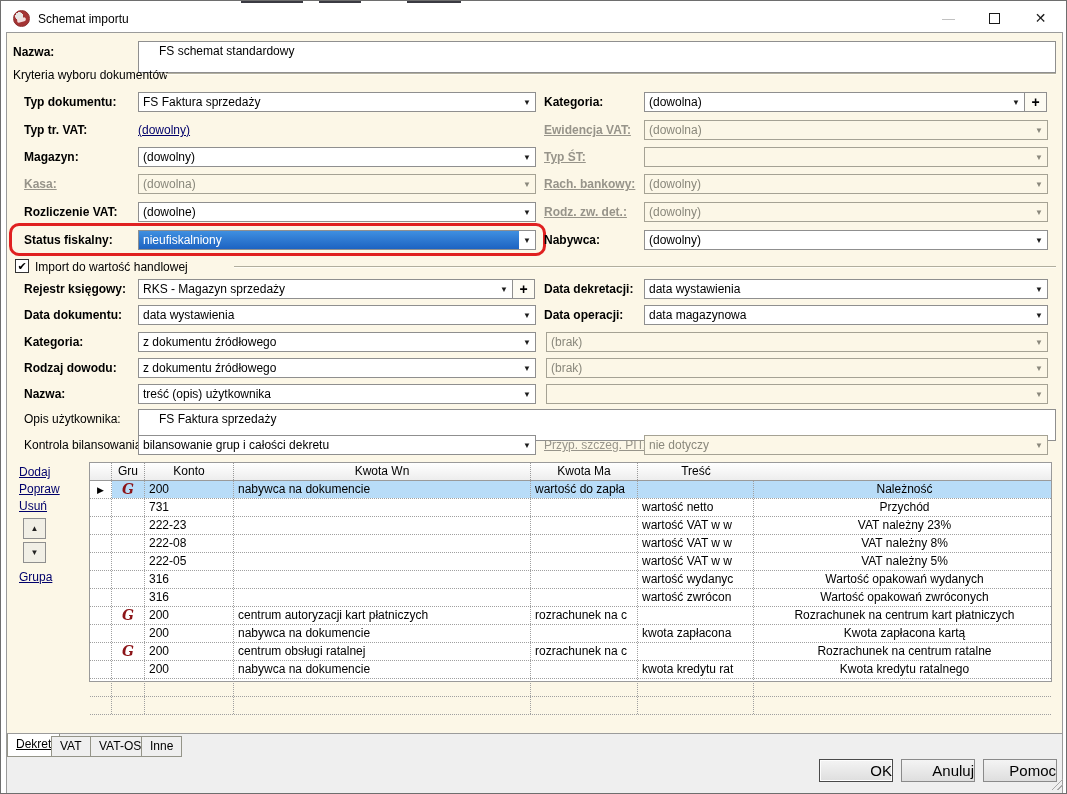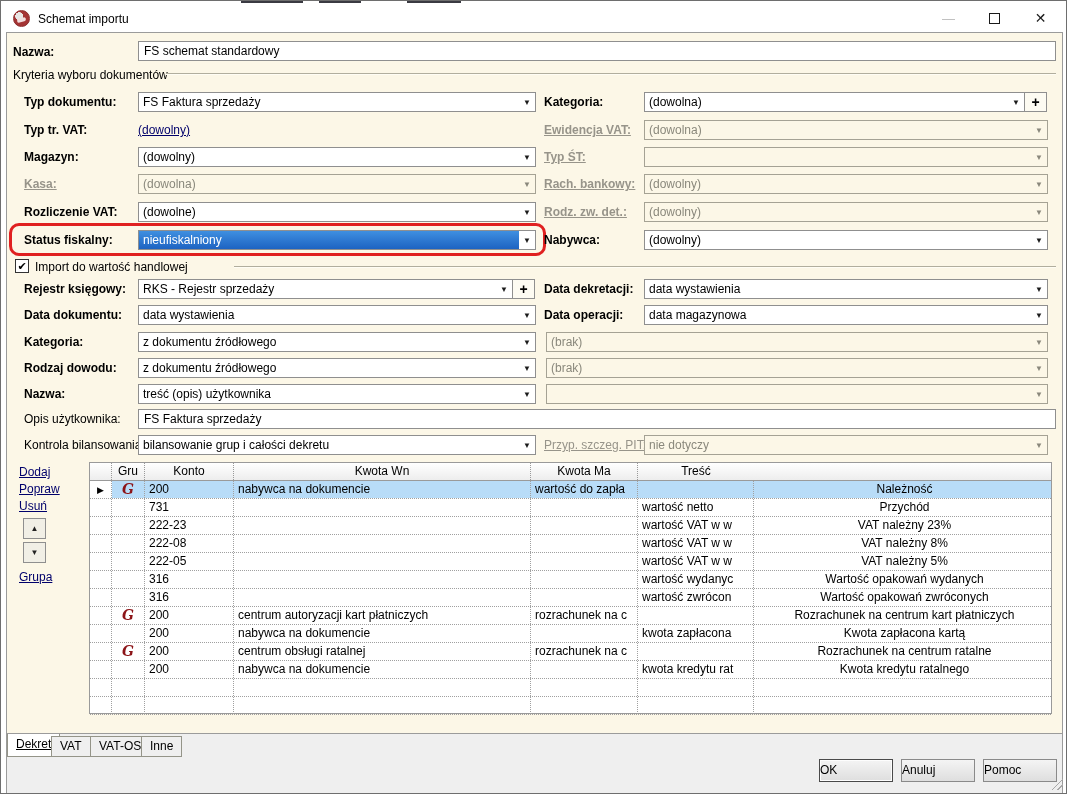--- a/index.html
+++ b/index.html
@@ -23,21 +23,21 @@
 
   
   #frame { position:absolute; left:5px; top:31px; width:1057px; height:762px; border:1px solid #9b9b9b; background:#fcf7e7; }
   #footer { position:absolute; left:6px; top:732px; width:1055px; height:61px; background:#efefef; border-top:1px solid #9b9b9b; }
 
   .lbl { position:absolute; white-space:nowrap; }
   .b { font-weight:bold; }
   .dislbl { color:#97948a;text-decoration:underline; }
   .link { text-decoration:underline; color:#00006b; cursor:pointer; }
 
-  .tbox { position:absolute; height:20px; background:#fff; border:1px solid #8f8f8f; line-height:18px; padding-left:5px; white-space:nowrap; overflow:hidden; }
+  .tbox { position:absolute; height:32px; background:#fff; border:1px solid #8f8f8f; line-height:18px; padding-left:20px; white-space:nowrap; overflow:hidden; }
 
   .combo { position:absolute; height:20px; background:#fff; border:1px solid #8f8f8f; display:flex; align-items:stretch; overflow:hidden; }
   .combo .ctext { flex:1; line-height:18px; padding-left:4px; white-space:nowrap; overflow:hidden; }
   .combo .carrow { width:16px; display:flex; align-items:center; justify-content:center; font-size:8px; color:#1c1c1c; }
   .combo.dis { background:#fcf7e7; border-color:#a5a294; }
   .combo.dis .ctext { color:#8a887c; }
   .combo.dis .carrow { color:#8a887c; }
   .combo .ctext.sel { background:linear-gradient(#3f8fe0,#1d63c2); color:#fff; }
 
   .plusbtn { position:absolute; width:23px; height:20px; background:#fdfbf2; border:1px solid #8f8f8f; font-weight:bold; font-size:14px;
@@ -47,40 +47,40 @@
 
   #red-annotation { position:absolute; left:8px; top:222px; width:537px; height:33px; border:3px solid #e02020; border-radius:10px; pointer-events:none; }
 
   #import-checkbox { position:absolute; left:14px; top:258px; width:14px; height:14px; background:#fff; border:1px solid #333; font-size:11px; line-height:12px; text-align:center; }
 
   
   .mvbtn { position:absolute; width:23px; height:21px; background:#f1efe6; border:1px solid #8f8f8f; font-size:8px; color:#222;
            display:flex; align-items:center; justify-content:center; }
 
   
-  #decree-table { position:absolute; left:88px; top:461px; width:963px; height:252px; background:#fff; border:1px solid #9a9a9a; }
+  #decree-table { position:absolute; left:88px; top:461px; width:963px; height:220px; background:#fff; border:1px solid #9a9a9a; }
   .trow, #thead { display:grid; grid-template-columns:22px 33px 89px 297px 107px 116px 1fr; height:18px; }
   #thead { background:linear-gradient(#ffffff,#ededed); border-bottom:1px solid #9a9a9a; }
   #thead .hcell { border-right:1px dotted #9a9a9a; text-align:center; line-height:17px; overflow:hidden; white-space:nowrap; }
   #thead .hcell:last-child { border-right:none; }
   .trow { border-bottom:1px dotted #a0a0a0; }
   .tcell { border-right:1px dotted #a0a0a0; line-height:17px; padding-left:4px; white-space:nowrap; overflow:hidden; }
   .tcell:last-child { border-right:none;text-align:center; }
   .trow.selrow .tcell { background:#b8dcf8; }
   .trow.selrow .tcell.c0 { background:#fff; }
   .tcell.c0 { text-align:center; padding-left:0; font-size:9px; line-height:18px; }
   .tcell.c1 { text-align:center; padding-left:0; font-family:"DejaVu Serif","Liberation Serif",serif; font-style:italic; font-weight:bold; color:#8c1418; font-size:14px; line-height:16px; }
 
   
   .tab { position:absolute; background:#efefef; border:1px solid #949488; text-align:center; line-height:19px; padding:0 8px; }
   .tab.active { background:#fff; border-top:none; line-height:21px; font-weight:normal;text-decoration:underline; }
 
   
   .fbtn { position:absolute; width:74px; height:23px; background:linear-gradient(#f4f4f4,#dedede); border:1px solid #8a8a8a;
-          text-align:left; line-height:21px; font-size:12px; }
+          text-align:right; line-height:21px; font-size:15px; }
   .fbtn.default { border:1px solid #4a4a4a; box-shadow:inset 0 0 0 1px #fdfdfd; }
   #resize-grip { position:absolute; right:3px; bottom:3px; width:13px; height:13px;
       background:repeating-linear-gradient(135deg, transparent 0 2px, #a8a8a8 2px 3px, transparent 3px 4px);
       clip-path:polygon(100% 0, 100% 100%, 0 100%); }
 </style>
 </head>
 <body>
 
 <div id="page">
 
@@ -170,21 +170,21 @@
     <span class="ctext">(dowolny)</span>
     <span class="carrow">▼</span>
   </div>
 
   <div id="import-checkbox"><span>✔</span></div>
   <span class="lbl" style="left:34px;top:259px">Import do wartość handlowej</span>
   <div class="groove" style="left:233px;top:265px;width:822px"></div>
 
   <span class="lbl b" style="left:23px;top:281px">Rejestr księgowy:</span>
   <div class="combo" style="left:137px;top:278px;width:375px">
-    <span class="ctext">RKS - Rejestr sprzedaży</span>
+    <span class="ctext">RKS - Magazyn sprzedaży</span>
     <span class="carrow">▼</span>
   </div>
   <div class="plusbtn" style="left:511px;top:278px">+</div>
   <span class="lbl b" style="left:543px;top:281px">Data dekretacji:</span>
   <div class="combo" style="left:643px;top:278px;width:404px">
     <span class="ctext">data wystawienia</span>
     <span class="carrow">▼</span>
   </div>
 
   <span class="lbl b" style="left:23px;top:307px">Data dokumentu:</span>

